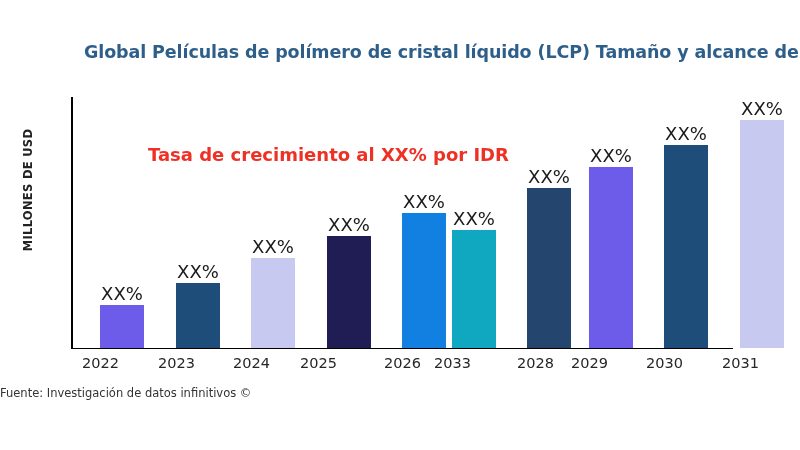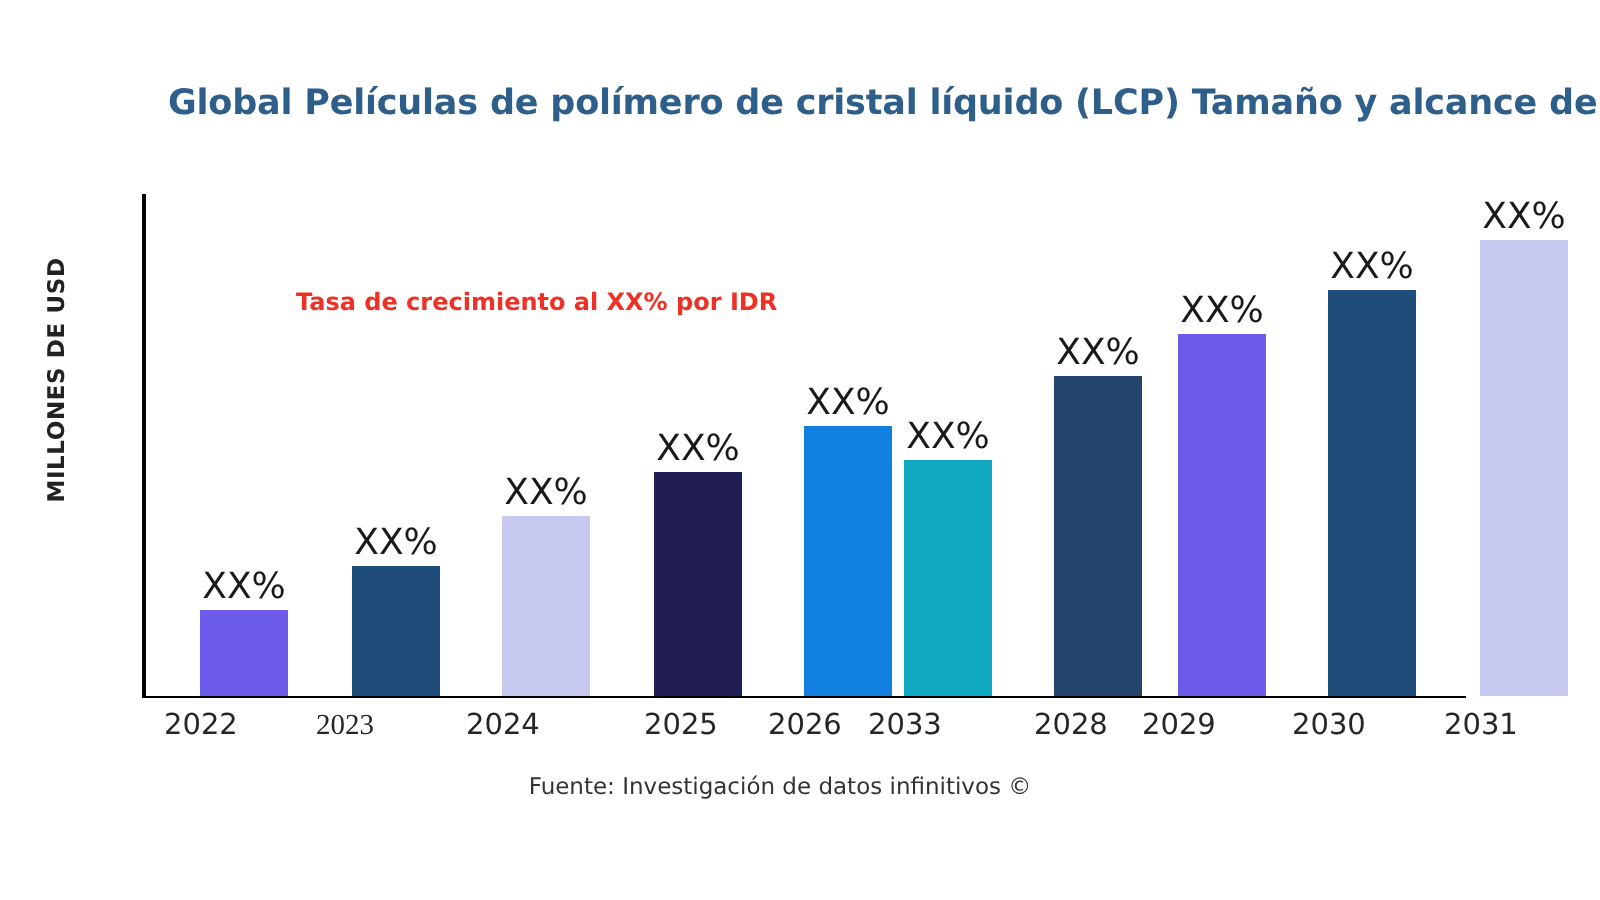--- a/index.html
+++ b/index.html
@@ -101,60 +101,59 @@
     font-size: 14.5px;
     color: #262626;
     white-space: nowrap;
   }
 
   
   #growth-annotation {
     position: absolute;
     left: 148px;
     top: 144px;
-    font-size: 12px;
+    font-size: 18px;
     font-weight: 600;
     color: #ee3124;
     white-space: nowrap;
   }
 
   
   #source-note {
     position: absolute;
     left: 0;
     top: 386px;
     width: 780px;
-    text-align: center;
     font-size: 11.5px;
     color: #333333;
     white-space: nowrap;
   }
 </style>
 </head>
 <body>
 
 <div id="chart-root">
 
   <div id="chart-title">Global Películas de polímero de cristal líquido (LCP) Tamaño y alcance del mer</div>
 
   <div id="ylabel">MILLONES DE USD</div>
 
   <div id="plot-area">
       <div class="bar" style="left: 100px; top: 305px; width: 44px; height: 43px; background: rgb(108, 92, 233); position: absolute; bottom: auto;"></div>
       <div class="bar-value-label" style="left: 122px; top: 283px; transform: translateX(-50%);">XX%</div>
       <div class="tick-label" style="left: 82px; width: 80px;">2022</div>
       <div class="bar" style="left: 176px; top: 283px; width: 44px; height: 65px; background: rgb(30, 77, 121); position: absolute; bottom: auto;"></div>
       <div class="bar-value-label" style="left: 198px; top: 261px; transform: translateX(-50%);">XX%</div>
-      <div class="tick-label" style="left: 158px; width: 80px; font-family: Liberation Serif, serif;">2023</div>
+      <div class="tick-label" style="left: 158px; width: 80px;">2023</div>
       <div class="bar" style="left: 251px; top: 258px; width: 44px; height: 90px; background: rgb(199, 201, 240); position: absolute; bottom: auto;"></div>
       <div class="bar-value-label" style="left: 273px; top: 236px; transform: translateX(-50%);">XX%</div>
       <div class="tick-label" style="left: 233px; width: 80px;">2024</div>
       <div class="bar" style="left: 327px; top: 236px; width: 44px; height: 112px; background: rgb(32, 28, 84); position: absolute; bottom: auto;"></div>
       <div class="bar-value-label" style="left: 349px; top: 214px; transform: translateX(-50%);">XX%</div>
-      <div class="tick-label" style="left: 322px; width: 80px;">2025</div>
+      <div class="tick-label" style="left: 300px; width: 80px;">2025</div>
       <div class="bar" style="left: 402px; top: 213px; width: 44px; height: 135px; background: rgb(17, 128, 224); position: absolute; bottom: auto;"></div>
       <div class="bar-value-label" style="left: 424px; top: 191px; transform: translateX(-50%);">XX%</div>
       <div class="tick-label" style="left: 384px; width: 80px;">2026</div>
       <div class="bar" style="left: 452px; top: 230px; width: 44px; height: 118px; background: rgb(16, 167, 192); position: absolute; bottom: auto;"></div>
       <div class="bar-value-label" style="left: 474px; top: 208px; transform: translateX(-50%);">XX%</div>
       <div class="tick-label" style="left: 434px; width: 80px;">2033</div>
       <div class="bar" style="left: 527px; top: 188px; width: 44px; height: 160px; background: rgb(35, 69, 110); position: absolute; bottom: auto;"></div>
       <div class="bar-value-label" style="left: 549px; top: 166px; transform: translateX(-50%);">XX%</div>
       <div class="tick-label" style="left: 517px; width: 80px;">2028</div>
       <div class="bar" style="left: 589px; top: 167px; width: 44px; height: 181px; background: rgb(108, 92, 233); position: absolute; bottom: auto;"></div>

